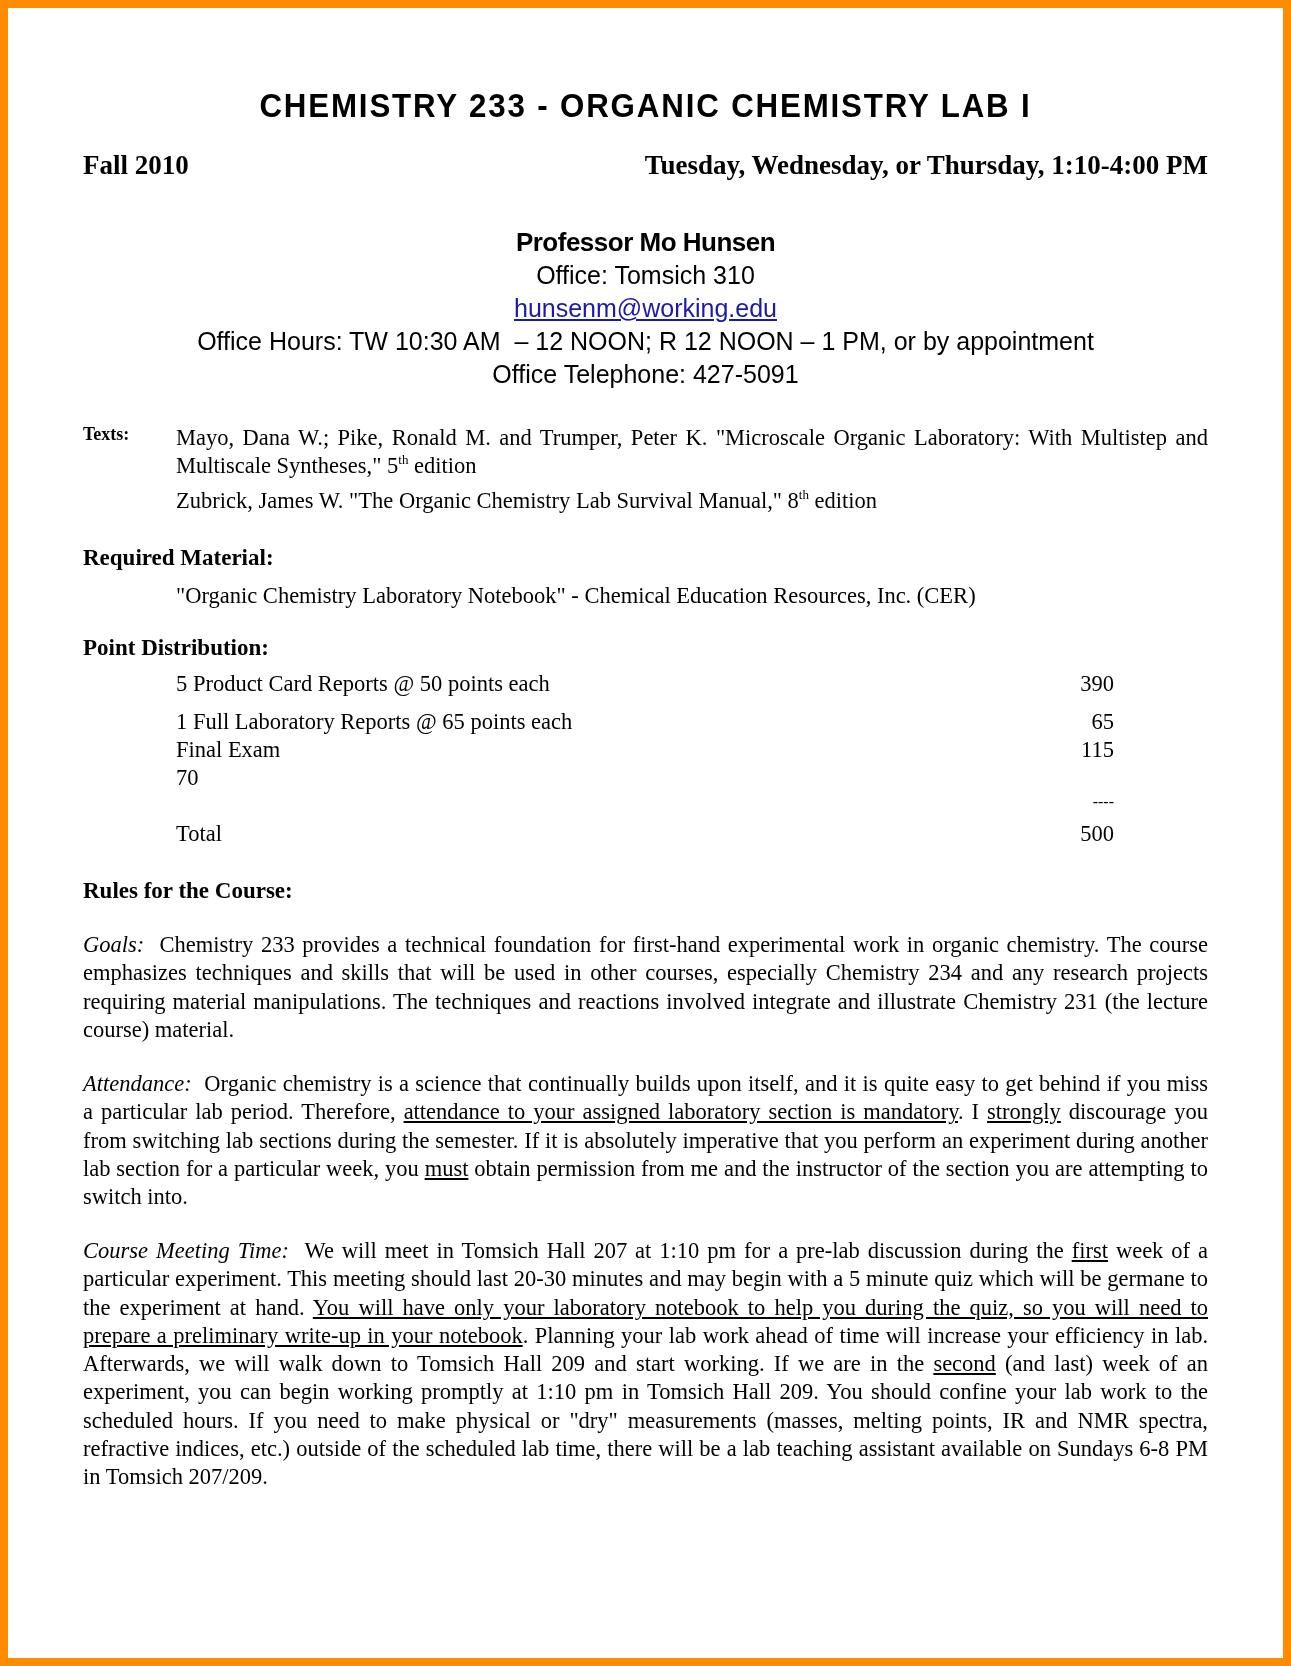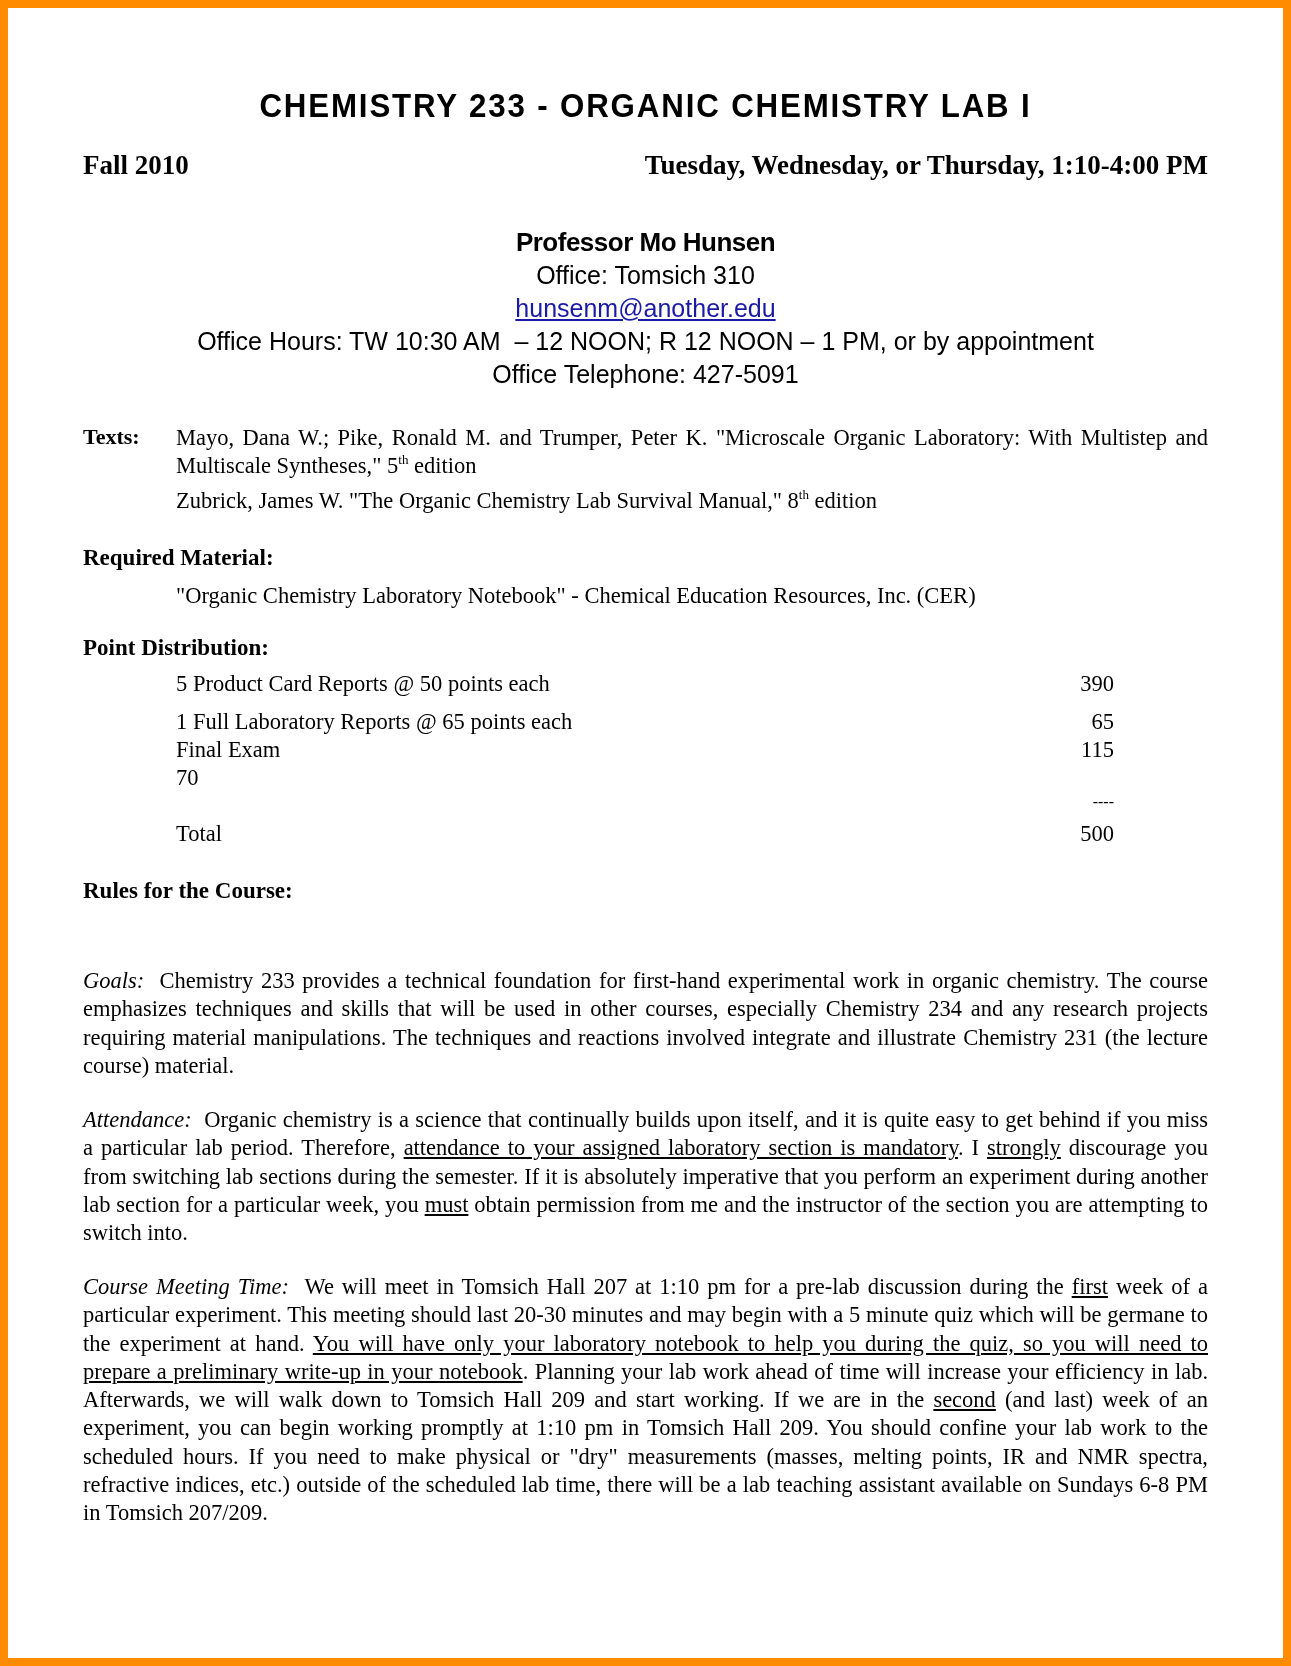--- a/index.html
+++ b/index.html
@@ -20,36 +20,35 @@
       display: flex; justify-content: space-between; gap: 14px;
     }
     .center-block {
       position: absolute; left: 0; width: 1291px; top: 226px; text-align: center;
       font-family: "Liberation Sans", sans-serif; font-size: 25px; line-height: 33px;
     }
     .prof-name { font-weight: bold; font-size: 26px; letter-spacing: -0.5px; }
     .email { color: #1a1aa6; text-decoration: underline; }
     .serif { font-family: "Liberation Serif", serif; font-size: 22.5px; color: #000; }
     .texts-label {
-      position: absolute; left: 83px; top: 424px; font-weight: bold; font-size: 22px;
+      position: absolute; left: 83px; top: 424px; font-weight: bold; font-size: 18px;
     }
     .texts-body {
       position: absolute; left: 176px; width: 1032px; top: 424px; line-height: 28px;
     }
     .texts-body p { text-align: justify; text-align-last: left; }
     .texts-body p.book1 { margin-bottom: 7px; }
     sup { font-size: 13px; vertical-align: 9px; line-height: 0; }
     .section-heading { position: absolute; left: 83px; font-weight: bold; font-size: 23px; }
     .material-line { position: absolute; left: 176px; top: 583px; }
     .points-table { position: absolute; left: 176px; width: 938px; }
     .points-row { position: absolute; left: 0; width: 938px; display: flex; justify-content: space-between; }
     .para {
       position: absolute; left: 83px; width: 1125px; line-height: 28.3px;
       text-align: justify;
-      margin-top: 36px;
     }
     .para .lead { font-style: italic; }
     .u { text-decoration: underline; }
   </style>
 </head>
 <body>
 
 <div class="frame"></div>
 
 <div class="doc">
@@ -57,21 +56,21 @@
   <div class="title">CHEMISTRY 233 - ORGANIC CHEMISTRY LAB I</div>
 
   <div class="term-row">
     <span>Fall 2010</span>
     <span>Tuesday, Wednesday, or Thursday, 1:10-4:00 PM</span>
   </div>
 
   <div class="center-block">
     <div class="prof-name">Professor Mo Hunsen</div>
     <div>Office: Tomsich 310</div>
-    <div><span class="email">hunsenm@another.edu</span></div>
+    <div><span class="email">hunsenm@working.edu</span></div>
     <div style="white-space: pre;">Office Hours: TW 10:30 AM  – 12 NOON; R 12 NOON – 1 PM, or by appointment</div>
     <div>Office Telephone: 427-5091</div>
   </div>
 
   <div class="serif texts-label">Texts:</div>
   <div class="serif texts-body">
     <p class="book1"><span>Mayo, Dana W.; Pike, Ronald M. and Trumper, Peter K.  "Microscale Organic Laboratory: With Multistep and Multiscale Syntheses," 5</span><sup>th</sup><span> edition</span></p>
     <p><span>Zubrick, James W.  "The Organic Chemistry Lab Survival Manual," 8</span><sup>th</sup><span> edition</span></p>
   </div>
 

